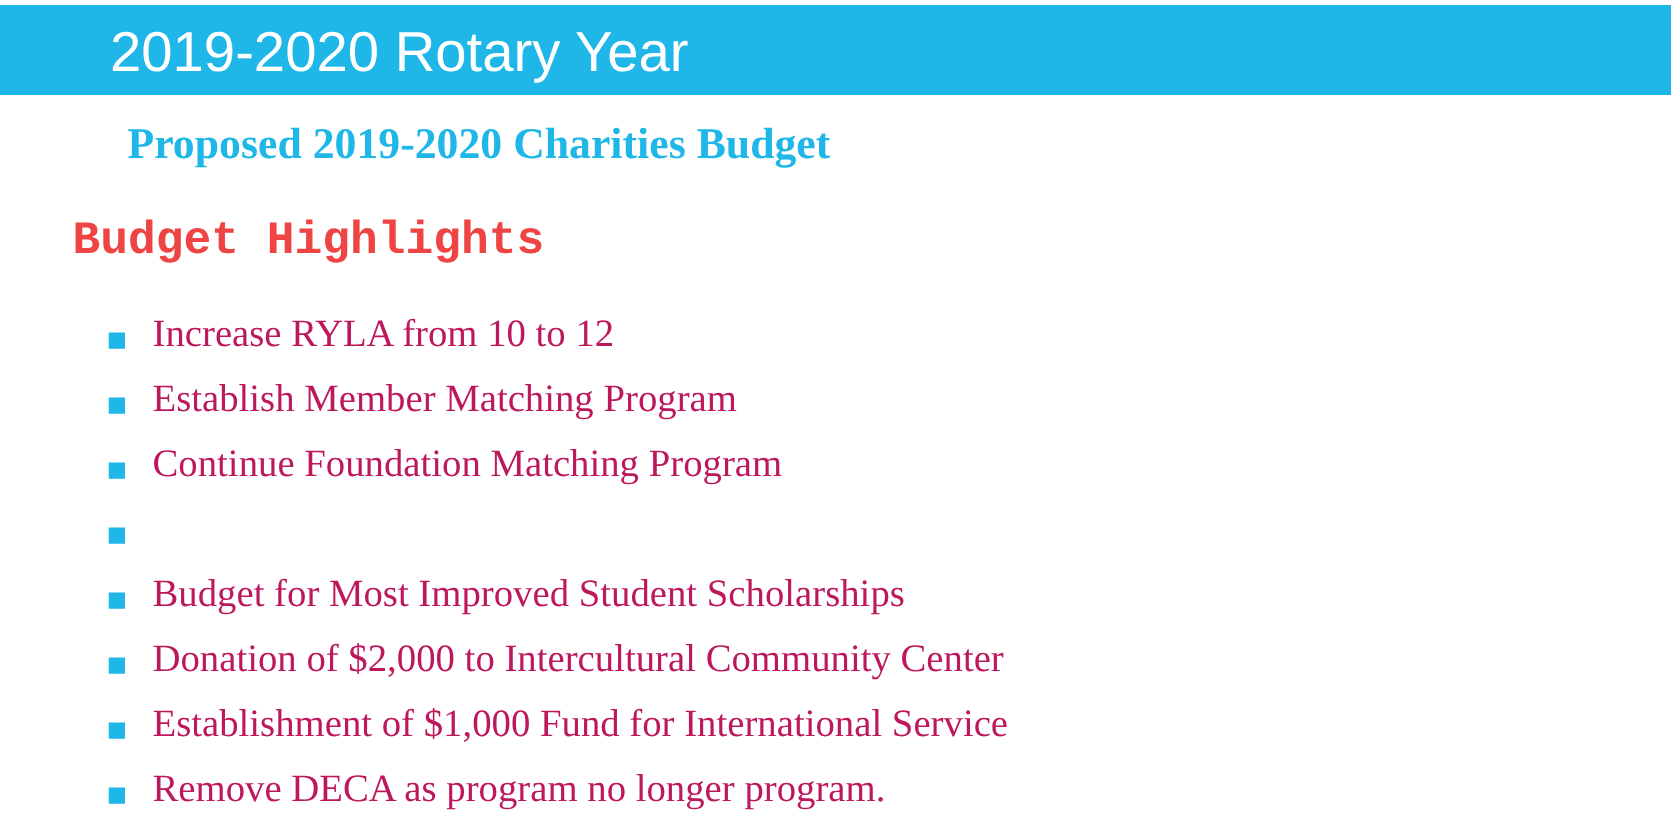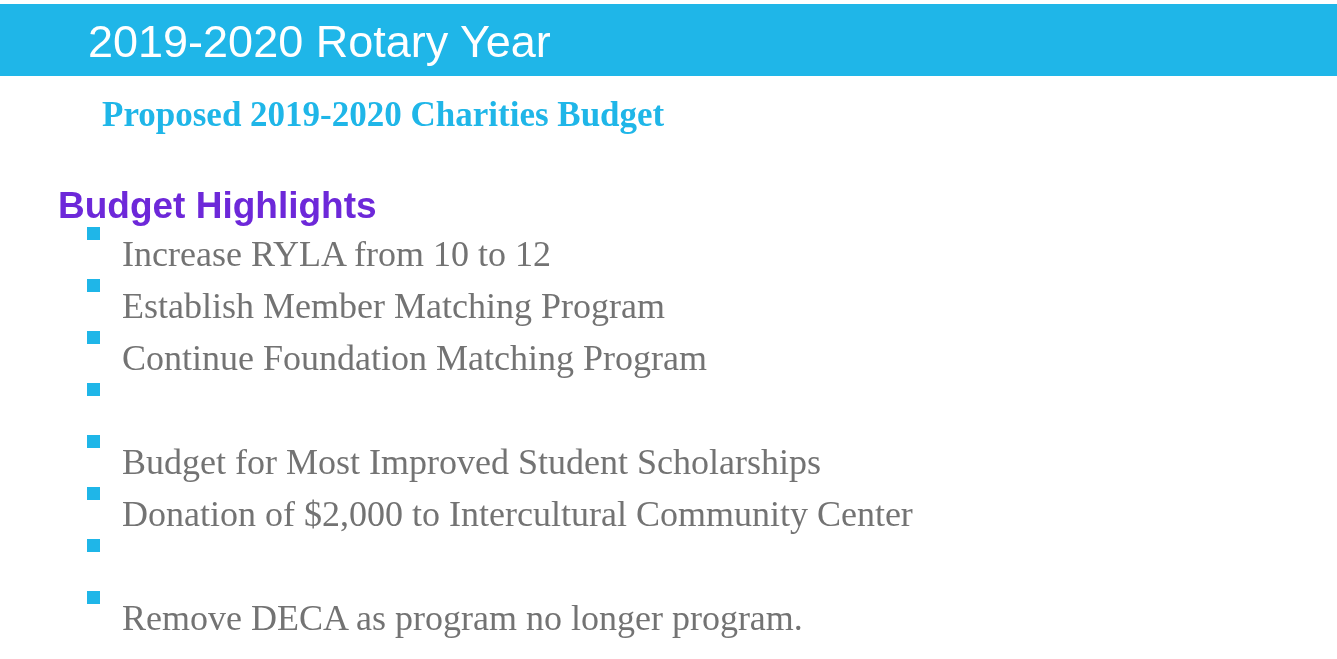--- a/index.html
+++ b/index.html
@@ -53,43 +53,43 @@
     font-family: "Liberation Serif", serif;
     font-size: 35px;
     font-weight: bold;
     color: #1FB6E8;
     white-space: nowrap;
     margin-left: 32px;
   }
   .section-heading {
     position: absolute;
     left: 58px;
-    top: 185px;
-    font-family: Liberation Sans, sans-serif;
+    top: 172px;
+    font-family: Liberation Mono, monospace;
     font-size: 37px;
     font-weight: bold;
-    color: #6d28d9;
+    color: #ef4444;
     white-space: nowrap;
   }
   .bullet-list {
     position: absolute;
     left: 58px;
     top: 233px;
     width: 1240px;
     margin: 0;
     padding: 0;
     list-style: none;
   }
   .bullet-item {
     display: flex;
-    align-items: flex-start;
+    align-items: flex-end;
     height: 52px;
     font-family: "Liberation Serif", serif;
-    font-size: 36px;
-    color: #737373;
+    font-size: 31px;
+    color: #be185d;
     white-space: nowrap;
   }
   .bullet-marker {
     display: inline-block;
     width: 13px;
     height: 13px;
     background: #1FB6E8;
     margin-right: 22px;
     margin-left: 29px;
     flex: 0 0 auto;
@@ -134,20 +134,21 @@
     <li class="bullet-item">
       <span class="bullet-marker"></span>
       <span class="bullet-text">Budget for Most Improved Student Scholarships</span>
     </li>
     <li class="bullet-item">
       <span class="bullet-marker"></span>
       <span class="bullet-text">Donation of $2,000 to Intercultural Community Center</span>
     </li>
     <li class="bullet-item">
       <span class="bullet-marker"></span>
+      <span class="bullet-text">Establishment of $1,000 Fund for International Service</span>
     </li>
     <li class="bullet-item">
       <span class="bullet-marker"></span>
       <span class="bullet-text">Remove DECA as program no longer program.</span>
     </li>
   </ul>
 
 </div>
 
 </body></html>

